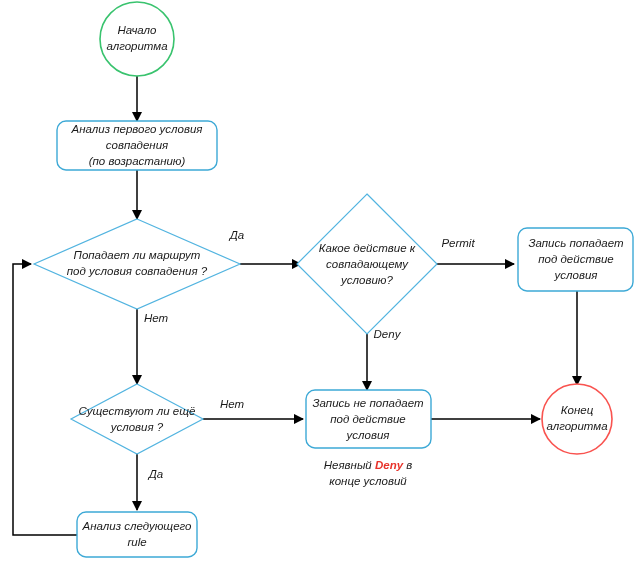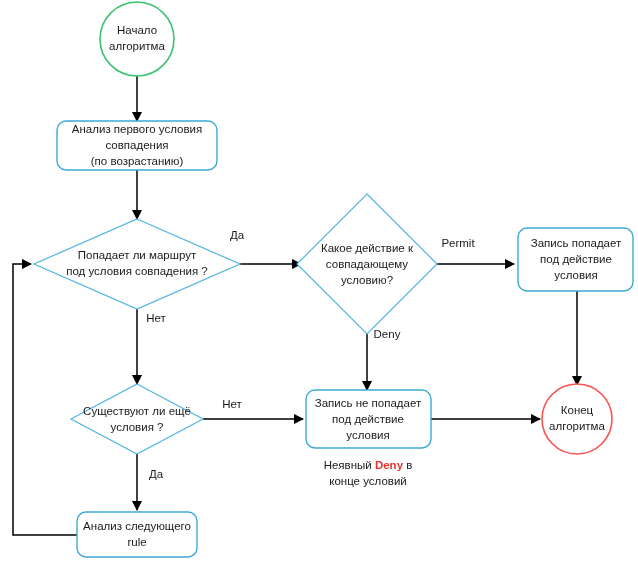--- a/index.html
+++ b/index.html
@@ -10,20 +10,21 @@
   body {
     width: 638px;
     height: 561px;
     font-family: "Liberation Sans", sans-serif;
     overflow: hidden;
   }
   #flowchart-root {
     position: relative;
     width: 638px;
     height: 561px;
+    font-style: italic;
   }
   svg.chart {
     display: block;
     width: 638px;
     height: 561px;
   }
   .node-shape {
     fill: #ffffff;
     stroke-width: 1.4;
   }

